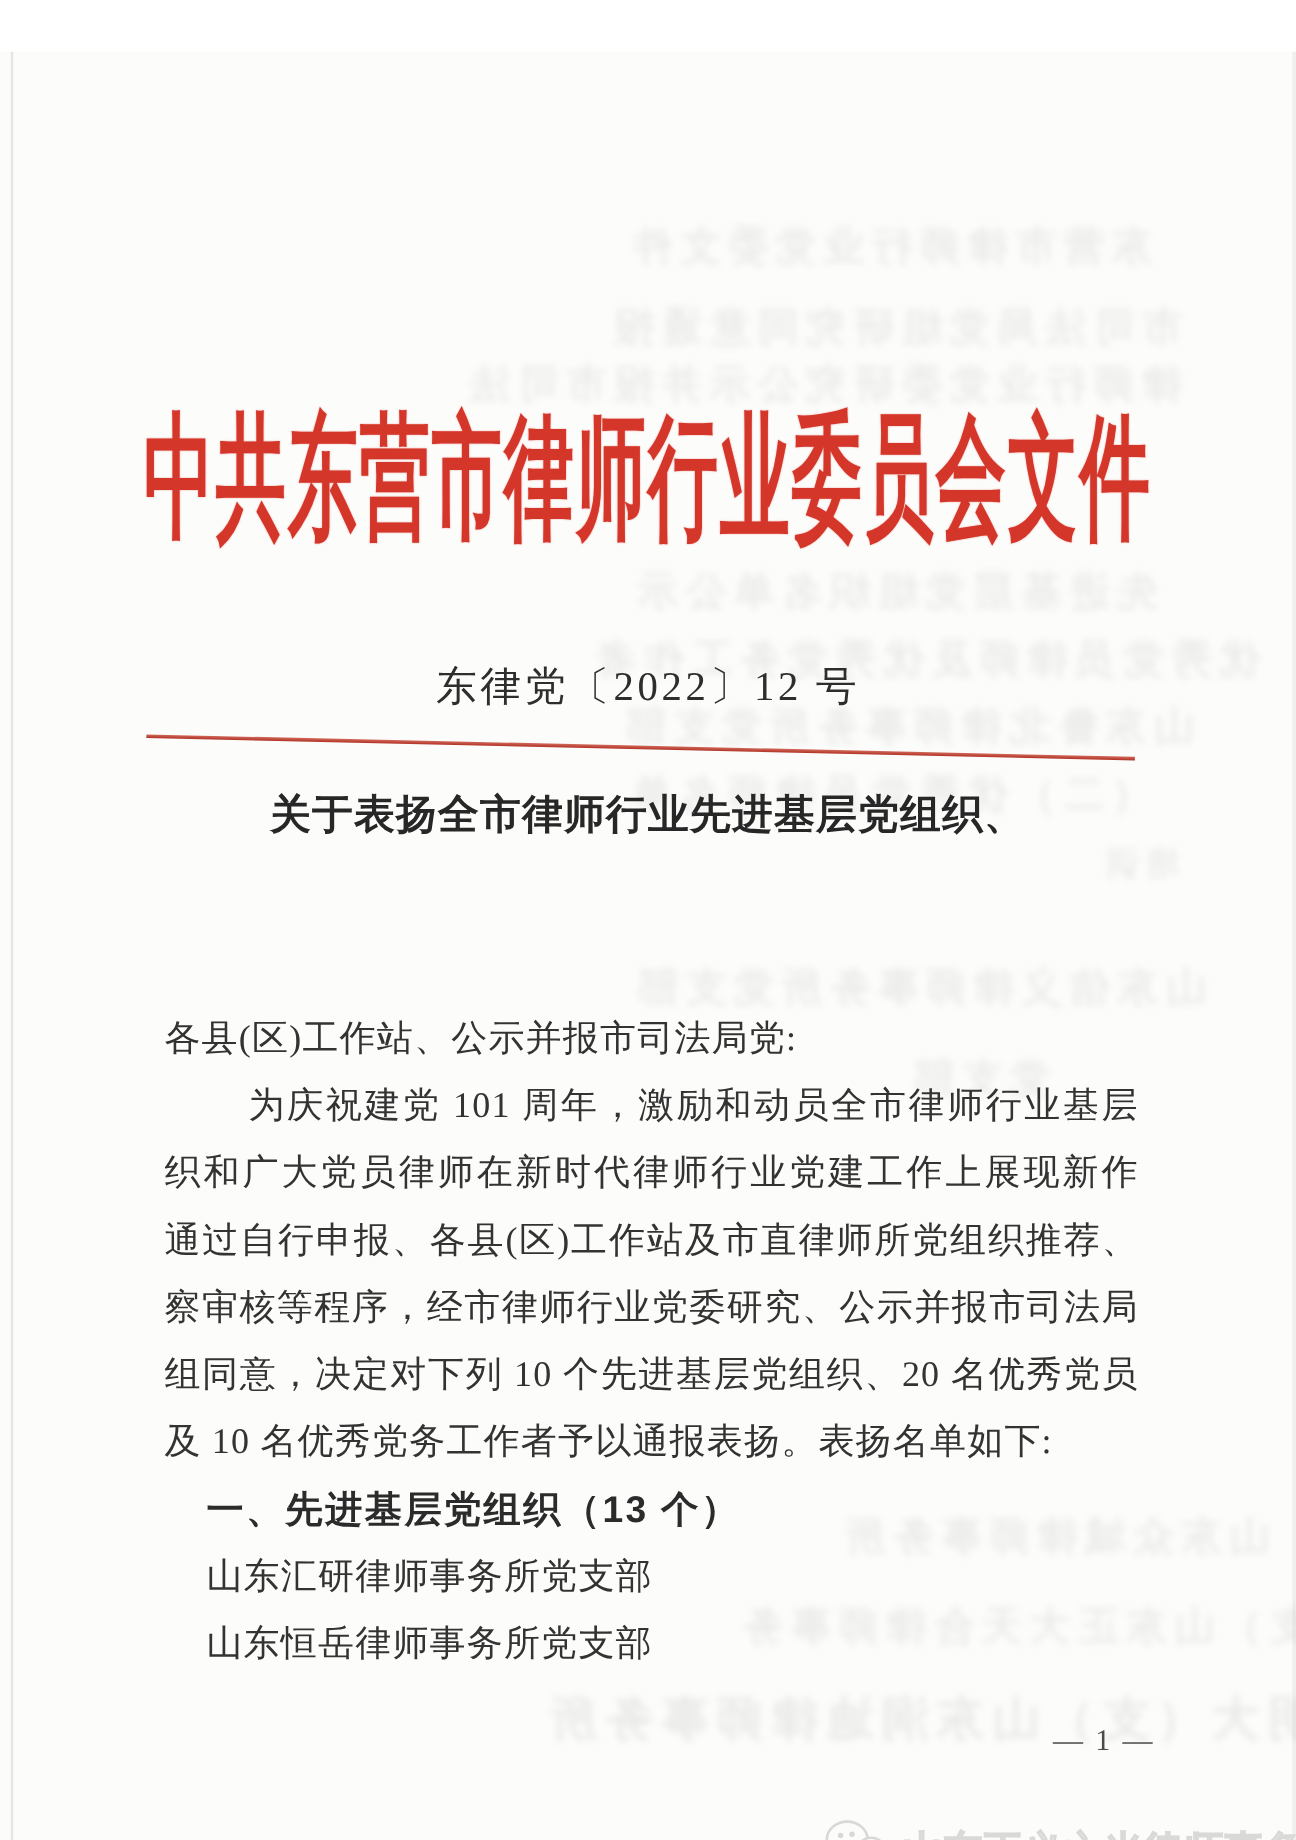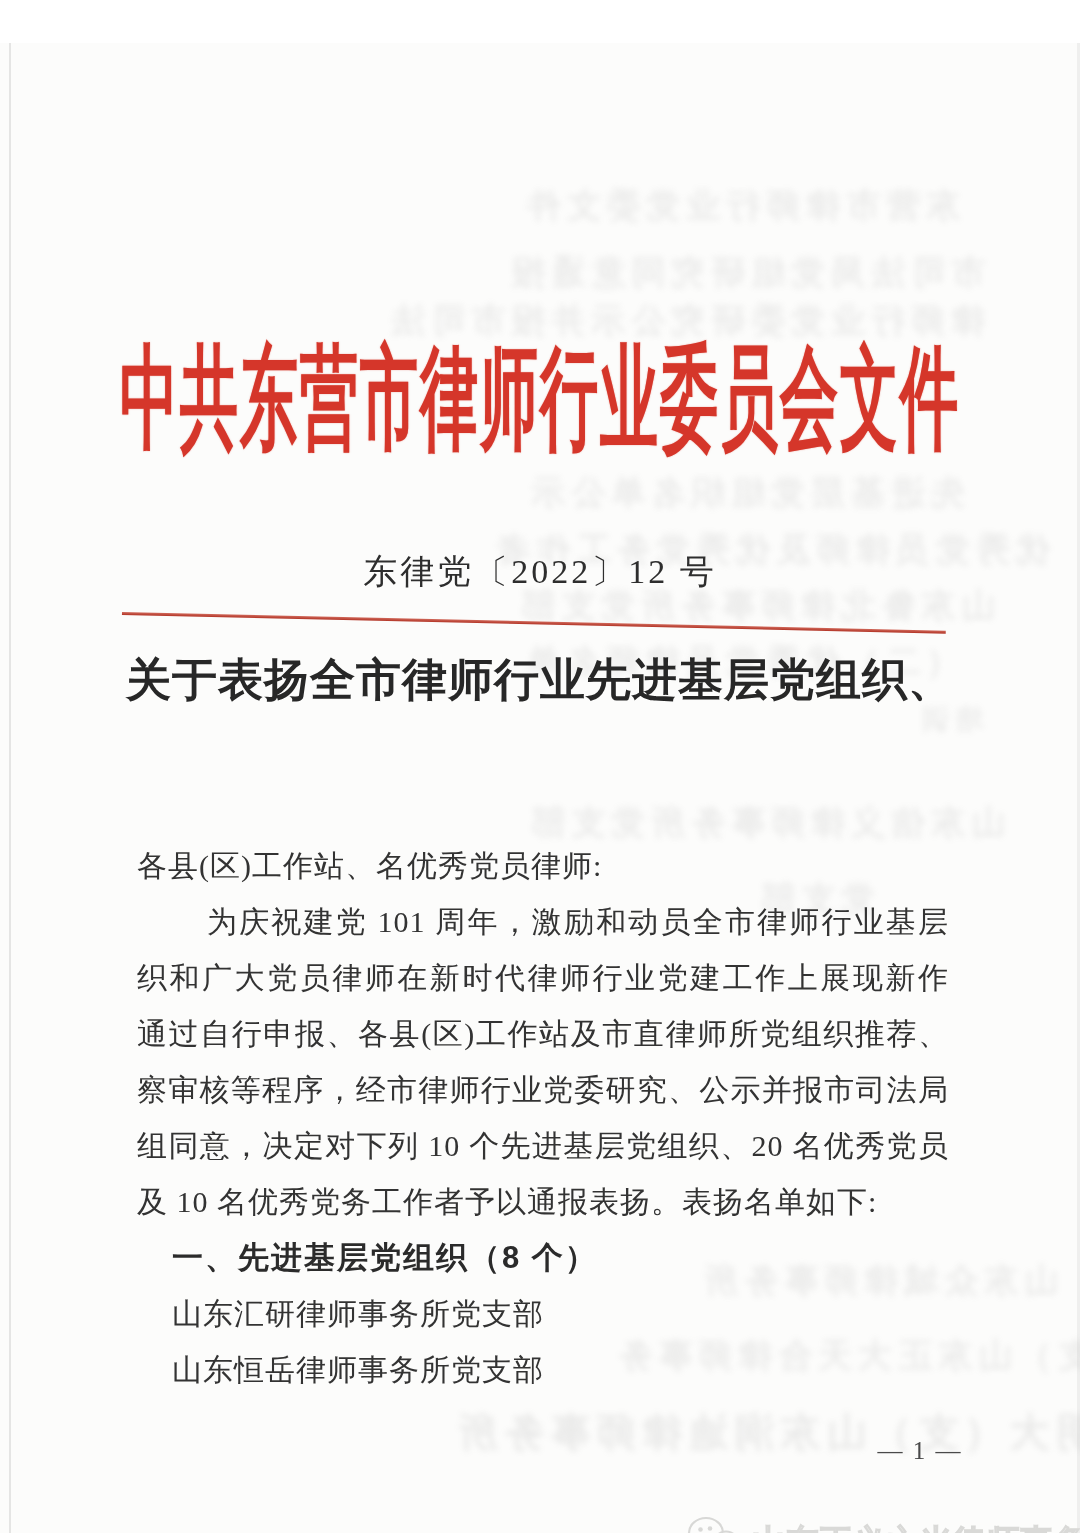--- a/index.html
+++ b/index.html
@@ -40,21 +40,21 @@
 
   .red-rule {
     position:absolute; left:122px; top:569px; width:824px; height:3px;
     background:linear-gradient(to bottom,#d06a5c,#b23325);
     transform:rotate(1.3deg); transform-origin:0 0;
   }
 
   .doc-title {
     position:absolute; left:0; right:0; top:606px;
     text-align:center; font-weight:bold; color:#272727;
-    font-size:45px; line-height:62px; letter-spacing:1px;
+    font-size:34px; line-height:62px; letter-spacing:1px;
   }
 
   
   .body-block {
     position:absolute; left:137px; top:795px; width:812px;
     font-size:30px; color:#333333;
   }
   .bline { height:56px; line-height:56px; white-space:nowrap; letter-spacing:1px; }
   .bline.justify {
     white-space:normal; overflow:hidden;
@@ -124,28 +124,28 @@
 
   <div class="doc-number">东律党〔2022〕12 号</div>
 
   <div class="red-rule"></div>
 
   <div class="doc-title">
     <div>关于表扬全市律师行业先进基层党组织、</div>
   </div>
 
   <div class="body-block">
-    <div class="bline">各县(区)工作站、名优秀党员律师:</div>
+    <div class="bline">各县(区)工作站、公示并报市司法局党:</div>
     <div class="bline justify indent">为庆祝建党 101 周年，激励和动员全市律师行业基层党组</div>
     <div class="bline justify">织和广大党员律师在新时代律师行业党建工作上展现新作为，</div>
     <div class="bline justify">通过自行申报、各县(区)工作站及市直律师所党组织推荐、考</div>
     <div class="bline justify">察审核等程序，经市律师行业党委研究、公示并报市司法局党</div>
     <div class="bline justify">组同意，决定对下列 10 个先进基层党组织、20 名优秀党员律师</div>
     <div class="bline">及 10 名优秀党务工作者予以通报表扬。表扬名单如下:</div>
-    <div class="bline heading hang">一、先进基层党组织（8 个）</div>
+    <div class="bline heading hang">一、先进基层党组织（13 个）</div>
     <div class="bline hang">山东汇研律师事务所党支部</div>
     <div class="bline hang">山东恒岳律师事务所党支部</div>
   </div>
 
   <div class="page-number">— 1 —</div>
 
   <div class="watermark">
     <span>
       <svg width="64" height="54" viewBox="0 0 64 54" fill="none">
         <ellipse cx="24" cy="20" rx="17" ry="15" stroke="#d8d8d6" stroke-width="2.2" fill="none"></ellipse>

